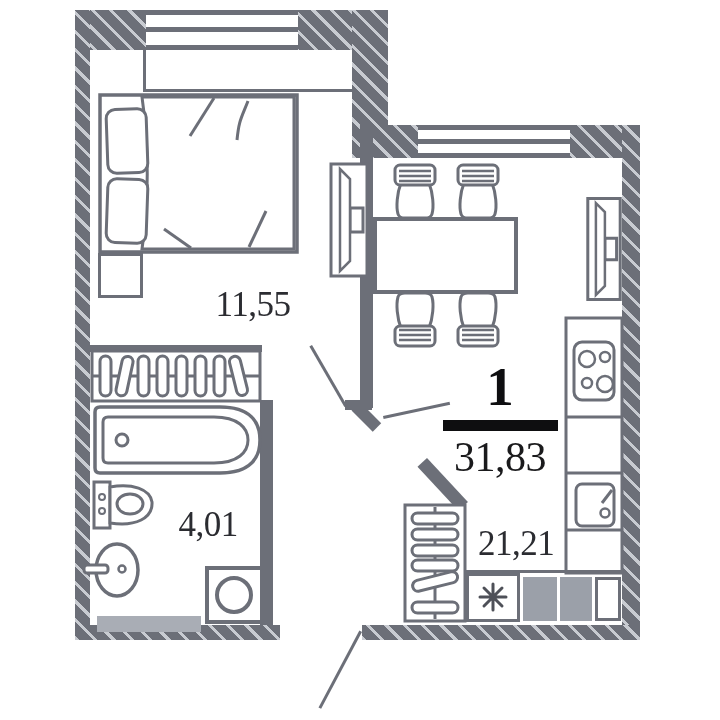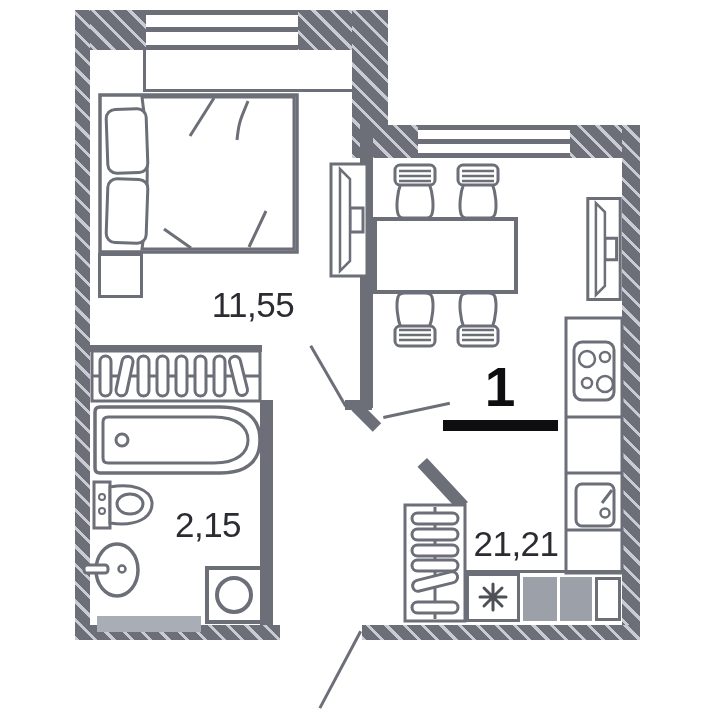--- a/index.html
+++ b/index.html
@@ -1,17 +1,17 @@
 <!DOCTYPE html>
 <html><head>
 <meta charset="utf-8">
 <style>
   html,body{margin:0;padding:0;background:#ffffff;}
   .plan{position:relative;width:720px;height:720px;background:#ffffff;overflow:hidden;
-        font-family:Liberation Sans, sans-serif;}
+        font-family:Liberation Serif, serif;}
   .wall{position:absolute;background-color:#6c6f78;}
   .hatch{background-image:repeating-linear-gradient(45deg,#c8cbd1 0,#c8cbd1 3px,transparent 3px,transparent 13px);}
   .win{position:absolute;background:#ffffff;}
   .win .g{position:absolute;left:0;width:100%;background:#6c6f78;}
   .line{position:absolute;background:#6c6f78;}
   .leaf{position:absolute;height:3px;background:#6c6f78;transform-origin:0 0;}
   .fsvg{position:absolute;overflow:visible;}
   .fsvg *{vector-effect:non-scaling-stroke;}
   .stroke{fill:#ffffff;stroke:#6c6f78;}
   .nofill{fill:none;stroke:#6c6f78;}
@@ -179,19 +179,20 @@
   <div class="line" style="left:466px;top:570px;width:156px;height:3px;"></div>
   <div class="box" style="left:466px;top:573px;width:54px;height:49px;"></div>
   <svg class="fsvg" style="left:479px;top:583px;" width="28" height="28" viewBox="0 0 28 28">
     <path d="M14,1 V27 M1,14 H27 M5,5 L23,23 M23,5 L5,23" stroke="#4e5058" stroke-width="3" stroke-linecap="round" fill="none"></path>
   </svg>
   <div class="fillcell" style="left:523px;top:577px;width:34px;height:44px;"></div>
   <div class="fillcell" style="left:560px;top:577px;width:32px;height:44px;"></div>
   <div class="box" style="left:595px;top:577px;width:26px;height:44px;"></div>
 
   <div class="area-label" style="left:190px;top:285px;width:126px;">11,55</div>
-  <div class="area-label" style="left:163px;top:505px;width:90px;">2,15</div>
+  <div class="area-label" style="left:163px;top:505px;width:90px;">4,01</div>
   <div class="area-label" style="left:456px;top:524px;width:120px;">21,21</div>
 
   <div class="unit-number" style="left:460px;top:355px;width:80px;">1</div>
   <div class="unit-bar" style="left:443px;top:420px;width:115px;height:11px;"></div>
+  <div class="total-area" style="left:435px;top:433px;width:130px;">31,83</div>
 
 </div>
 
 </body></html>

